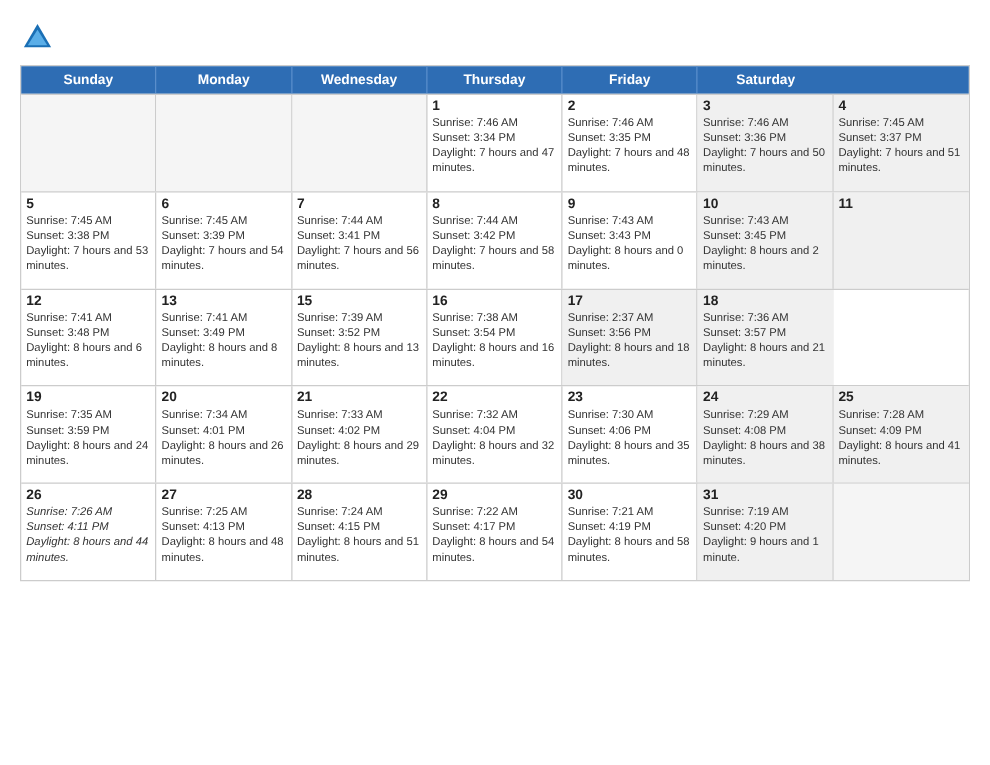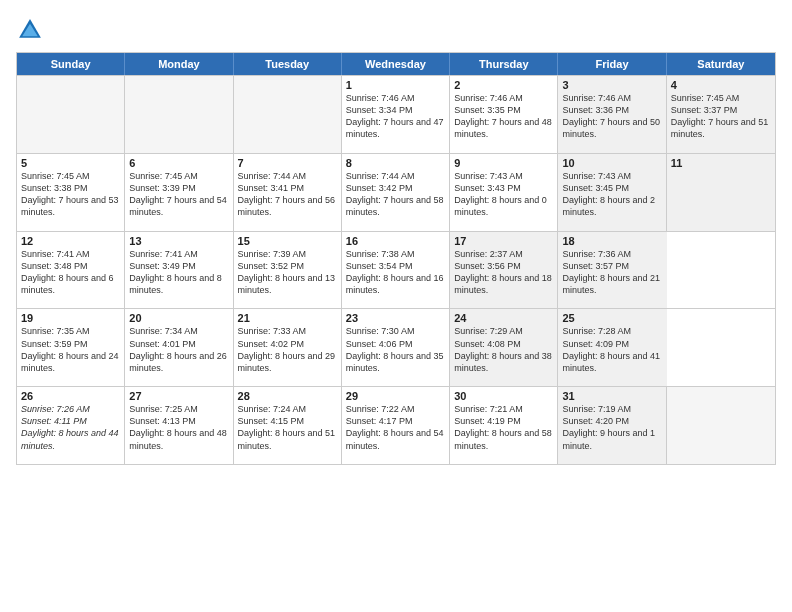--- a/index.html
+++ b/index.html
@@ -134,21 +134,20 @@
     <div class="title-block">
       <div class="month-title"></div>
       <div class="subtitle"></div>
     </div>
   </div>
 
   <div class="calendar">
     <div class="cal-header">
     <div class="cal-header-cell">Sunday</div>
         <div class="cal-header-cell">Monday</div>
-        <div class="cal-header-cell">Tuesday</div>
         <div class="cal-header-cell">Wednesday</div>
         <div class="cal-header-cell">Thursday</div>
         <div class="cal-header-cell">Friday</div>
         <div class="cal-header-cell">Saturday</div>
       </div>
     <div class="cal-body">
     <div class="cal-row">
           <div class="cal-cell empty"></div>
           <div class="cal-cell empty"></div>
           <div class="cal-cell empty"></div>
@@ -269,20 +268,26 @@
 Sunset: 4:01 PM
 Daylight: 8 hours and 26 minutes.</div>
           </div>
           <div class="cal-cell">
             <div class="day-num">21</div>
             <div class="cell-text" style="white-space: pre-line;">Sunrise: 7:33 AM
 Sunset: 4:02 PM
 Daylight: 8 hours and 29 minutes.</div>
           </div>
           <div class="cal-cell">
+            <div class="day-num">22</div>
+            <div class="cell-text" style="white-space: pre-line;">Sunrise: 7:32 AM
+Sunset: 4:04 PM
+Daylight: 8 hours and 32 minutes.</div>
+          </div>
+          <div class="cal-cell">
             <div class="day-num">23</div>
             <div class="cell-text" style="white-space: pre-line;">Sunrise: 7:30 AM
 Sunset: 4:06 PM
 Daylight: 8 hours and 35 minutes.</div>
           </div>
           <div class="cal-cell shaded">
             <div class="day-num">24</div>
             <div class="cell-text" style="white-space: pre-line;">Sunrise: 7:29 AM
 Sunset: 4:08 PM
 Daylight: 8 hours and 38 minutes.</div>

